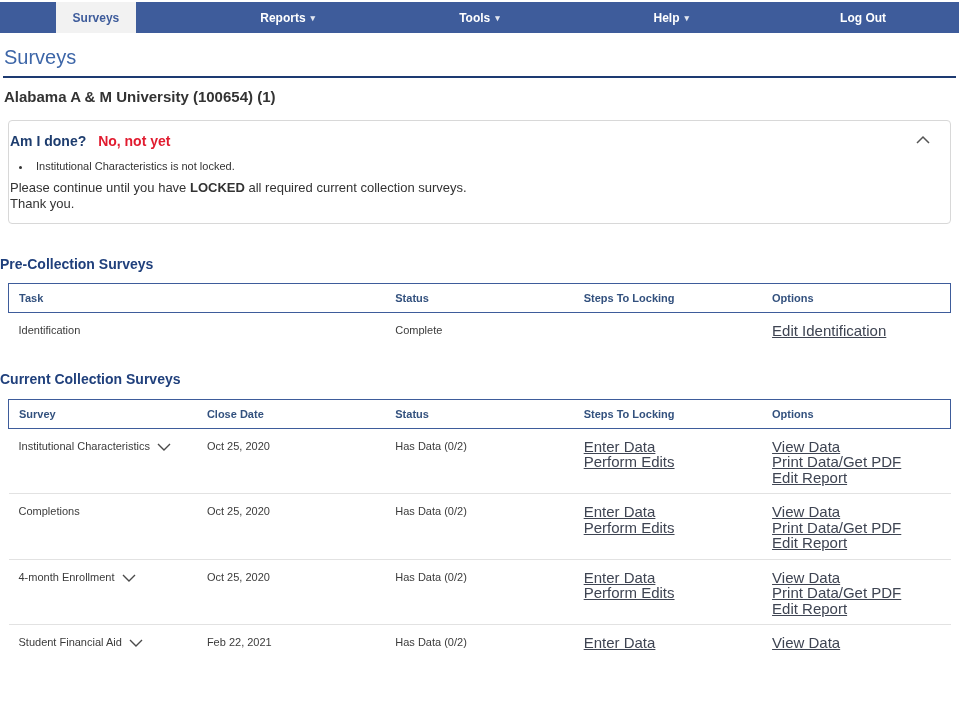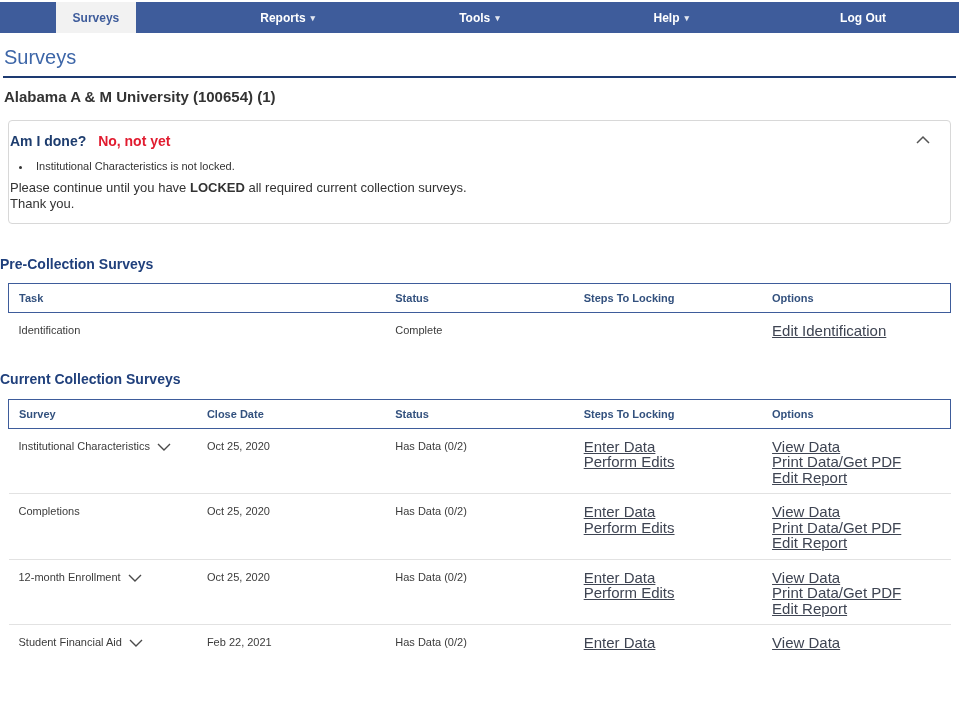--- a/index.html
+++ b/index.html
@@ -227,21 +227,21 @@
         <a class="cell-link">Perform Edits</a>
       </td>
       <td>
         <a class="cell-link">View Data</a>
         <a class="cell-link">Print Data/Get PDF</a>
         <a class="cell-link">Edit Report</a>
       </td>
     </tr>
     <tr>
       <td>
-        <span>12-month Enrollment</span><span class="chevron"><svg width="14" height="8" viewBox="0 0 14 8">
+        <span>4-month Enrollment</span><span class="chevron"><svg width="14" height="8" viewBox="0 0 14 8">
               <polyline points="1,1 7,7 13,1" fill="none" stroke="#4a4a4a" stroke-width="1.4"></polyline>
             </svg></span>
       </td>
       <td>Oct 25, 2020</td>
       <td>Has Data (0/2)</td>
       <td>
         <a class="cell-link">Enter Data</a>
         <a class="cell-link">Perform Edits</a>
       </td>
       <td>

